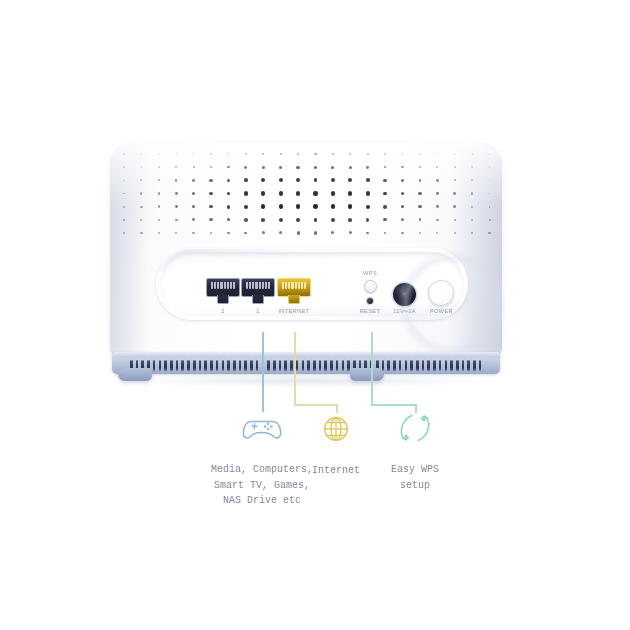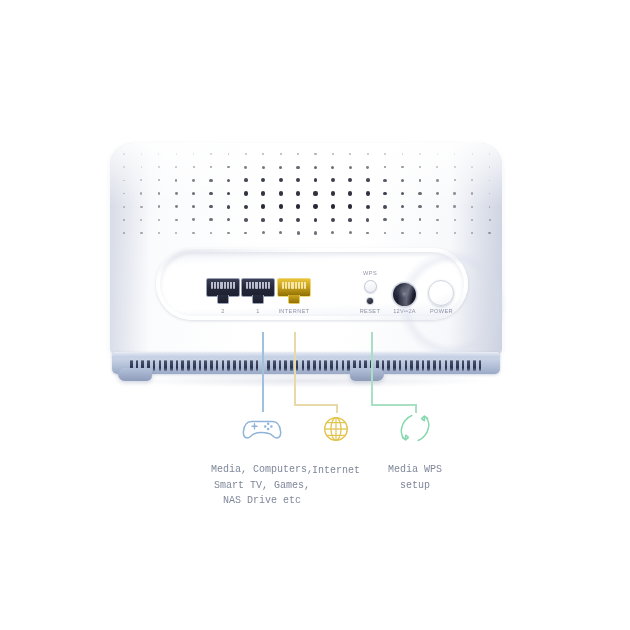--- a/index.html
+++ b/index.html
@@ -585,17 +585,17 @@
     <div class="cap" style="top:37px">Internet</div>
   </div>
 
   <div class="callout" style="left:415px;top:412px">
     <div class="ico">
       <svg width="36" height="32" viewBox="0 0 36 32" fill="none">
         <path d="M14.8 3.5 C9.5 5.6 5.2 11 4.4 17.2 C3.8 21.8 5.4 25.6 8.6 28 L8.6 23.2 L11.4 25.4 L8.6 28 L5.4 25.6" stroke="#86d9ae" stroke-width="1.5" fill="none" stroke-linejoin="round" stroke-linecap="round"></path>
         <path d="M21.2 28.5 C26.5 26.4 30.8 21 31.6 14.8 C32.2 10.2 30.6 6.4 27.4 4 L27.4 8.8 L24.6 6.6 L27.4 4 L30.6 6.4" stroke="#86d9ae" stroke-width="1.5" fill="none" stroke-linejoin="round" stroke-linecap="round"></path>
       </svg>
     </div>
-    <div class="cap" style="top:38px">Media WPS
+    <div class="cap" style="top:38px">Easy WPS
 setup</div>
   </div>
 
 </div>
 
 </body></html>

